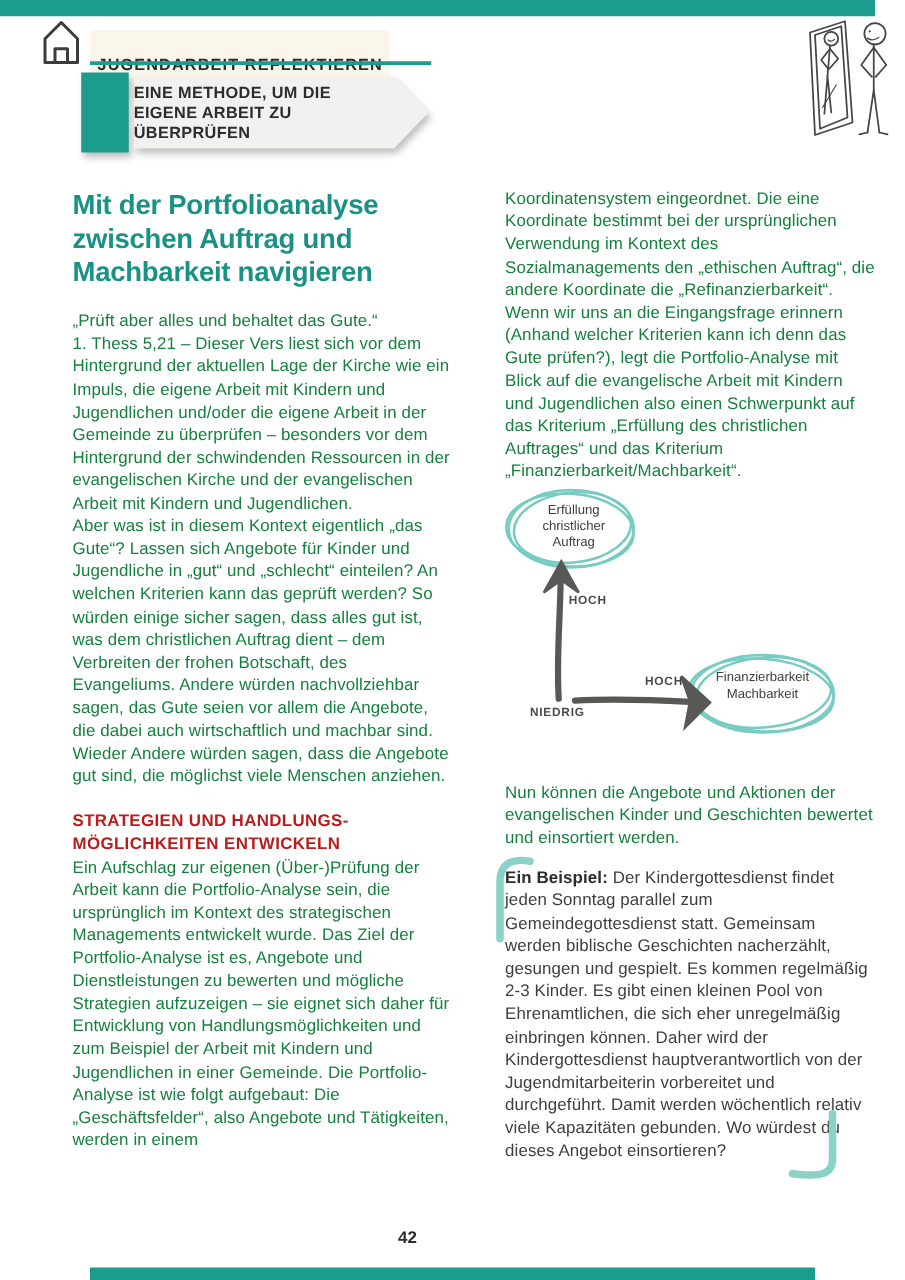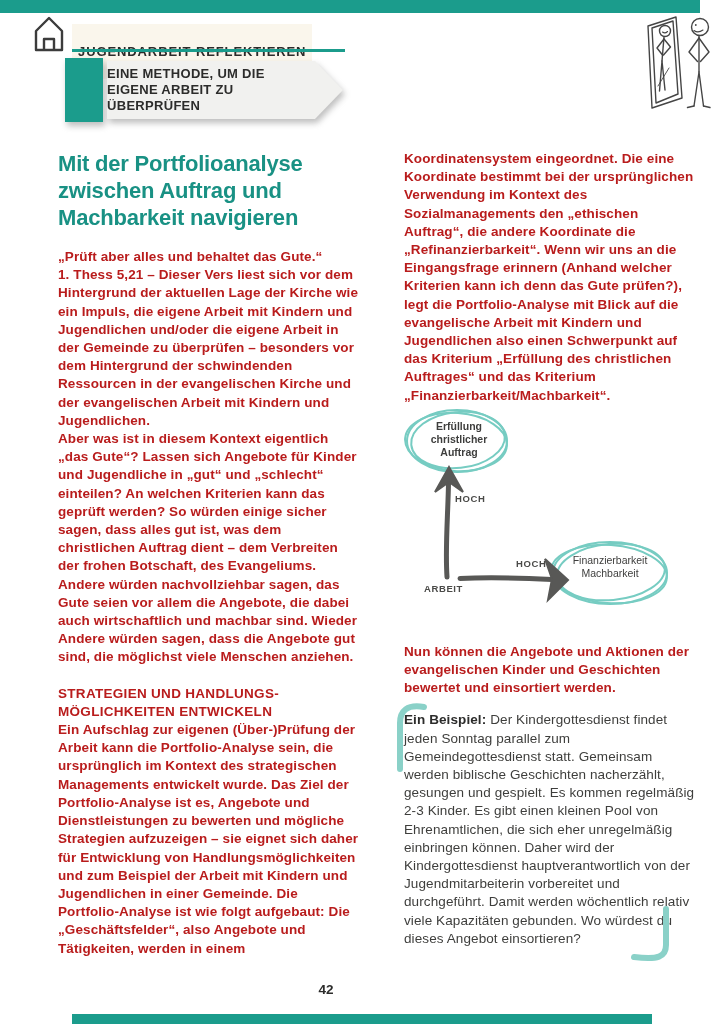--- a/index.html
+++ b/index.html
@@ -33,32 +33,32 @@
 
   .col { position:absolute; top:150px; }
   .col-left  { left:58px;  width:303px; }
   .col-right { left:404px; width:296px; }
 
   .page-title {
     font-size:22px; line-height:27px; font-weight:800; letter-spacing:-0.2px;
     color:#199184; margin-bottom:17px; width:280px;
   }
   .body-text { font-size:13.5px; line-height:18.2px; letter-spacing:0.1px;
-               color:#b91c1c; white-space:pre-line;font-weight:bold; }
+               color:#15803d; white-space:pre-line; }
   .section-heading {
     font-size:13.5px; line-height:18.2px; font-weight:700; letter-spacing:0.3px;
     color:#b91c1c; margin-top:18px; width:250px;
   }
 
   .diagram { position:relative; width:296px; height:218px; margin-top:2px; }
   .diagram-label { position:absolute; font-size:10.5px; line-height:13px; color:#3e3e3d;
                    text-align:center; white-space:pre-line; }
   .axis-label { position:absolute; font-size:9.5px; font-weight:600; letter-spacing:0.6px;
                 color:#4a4a48; }
-  .el1-label { left:8px;  top:13px;  width:94px;font-weight:bold; }
+  .el1-label { left:8px;  top:13px;  width:94px; }
   .el2-label { left:155px; top:147px; width:102px; }
   .hoch-y   { left:51px;  top:86px; }
   .hoch-x   { left:112px; top:151px; }
   .niedrig  { left:20px;  top:176px; }
 
   .paragraph-gap { margin-top:18px; }
   .example-paragraph { position:relative; margin-top:14px; font-size:13.5px;
                        line-height:18.2px; letter-spacing:0.1px; color:#3e3e3c; }
   .example-label { font-weight:700; color:#2c2c2b; }
   .bracket-open  { position:absolute; left:-10px; top:-10px; pointer-events:none; }
@@ -140,21 +140,21 @@
         <path d="M164 173 L141 152 L148 172 L144 193 Z" stroke-width="2"></path>
       </g>
     </svg>
     <div class="diagram-label el1-label">Erfüllung
 christlicher
 Auftrag</div>
     <div class="diagram-label el2-label">Finanzierbarkeit
 Machbarkeit</div>
     <div class="axis-label hoch-y">HOCH</div>
     <div class="axis-label hoch-x">HOCH</div>
-    <div class="axis-label niedrig">ARBEIT</div>
+    <div class="axis-label niedrig">NIEDRIG</div>
   </div>
 
   <div class="body-text paragraph-gap">Nun können die Angebote und Aktionen der evangelischen Kinder und Geschichten bewertet und einsortiert werden.</div>
 
   <div class="example-paragraph">
     <span class="bracket-open">
       <svg width="34" height="74" viewBox="0 0 34 74" fill="none">
         <path d="M30 6 C13 3 6 10 6 22 L6 68" stroke="#8ad1c8" stroke-width="6" stroke-linecap="round" fill="none"></path>
       </svg>
     </span>

